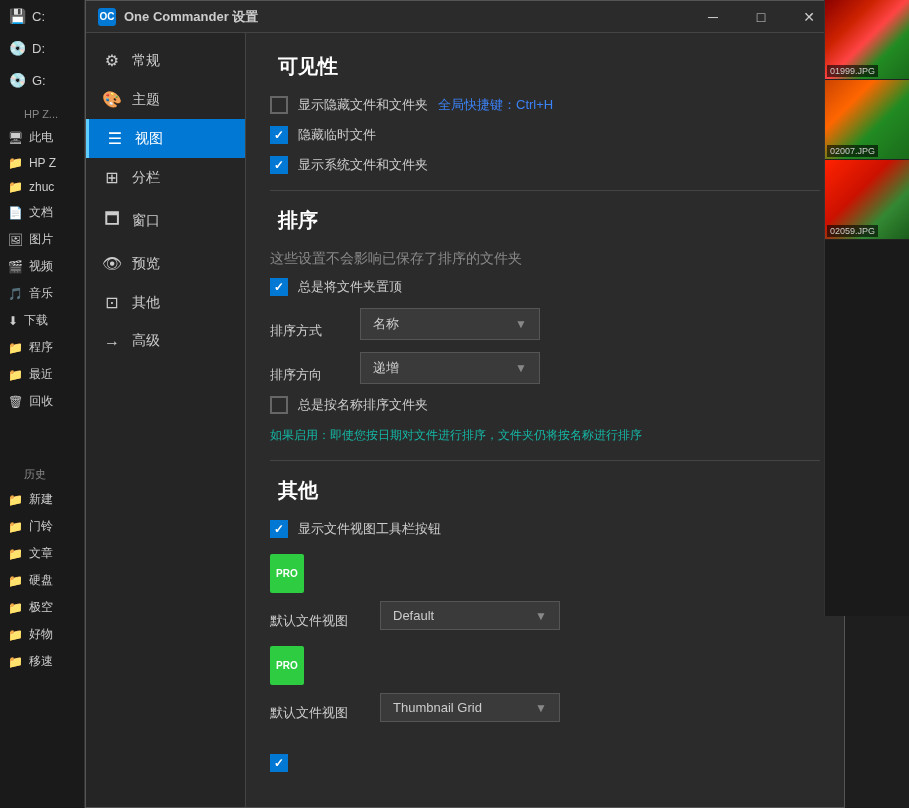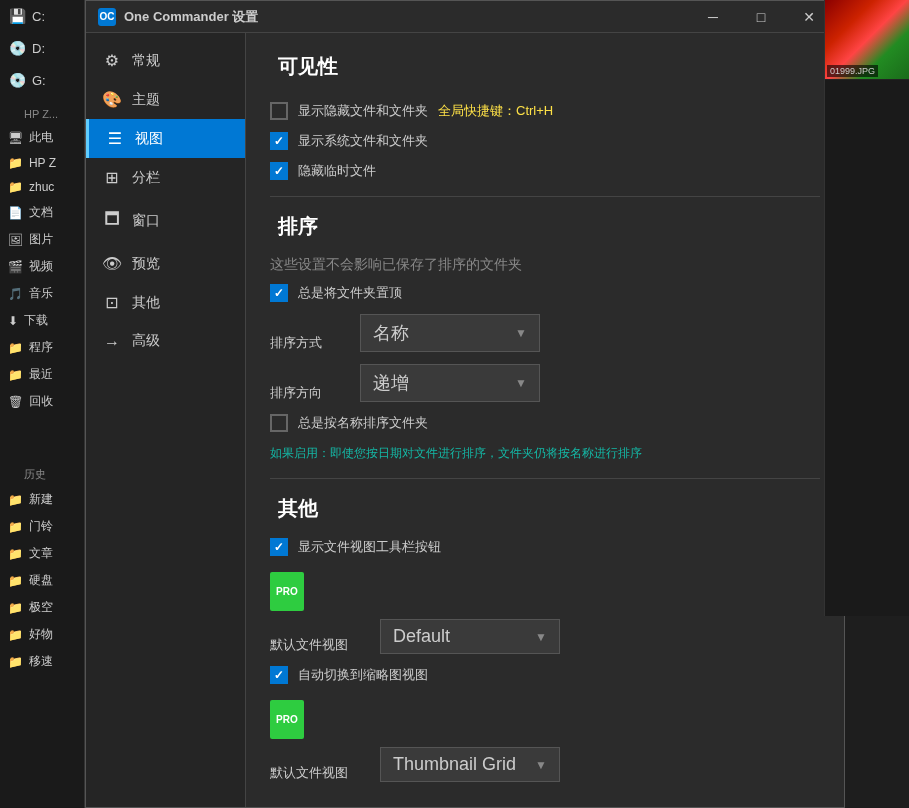--- a/index.html
+++ b/index.html
@@ -213,37 +213,36 @@
       font-weight: bold;
     }
 
     .label-text {
       font-size: 13px;
       color: #ccc;
     }
 
     .hotkey-text {
       font-size: 13px;
-      color: #fde047;
-      margin-top: 6px;
+      color: #3b82f6;
     }
 
     
     .select-box {
       display: flex;
       align-items: center;
       background: #3a3a3a;
       border: 1px solid #555;
       padding: 6px 12px;
       min-width: 180px;
       cursor: pointer;
       justify-content: space-between;
       gap: 8px;
     }
-    .select-text { font-size: 18px; color: #ccc; }
+    .select-text { font-size: 13px; color: #ccc; }
     .select-arrow { color: #888; font-size: 12px; }
 
     
     .pro-badge {
       background: #2ecc40;
       color: white;
       font-size: 10px;
       font-weight: bold;
       padding: 14px 6px;
       border-radius: 2px;
@@ -470,26 +469,26 @@
       <div class="section-title">可见性</div>
 
       <div class="setting-row">
         <div class="checkbox"></div>
         <span class="label-text">显示隐藏文件和文件夹</span>
         <span class="hotkey-text">全局快捷键：Ctrl+H</span>
       </div>
 
       <div class="setting-row">
         <div class="checkbox checked"></div>
+        <span class="label-text">隐藏临时文件</span>
+      </div>
+
+      <div class="setting-row">
+        <div class="checkbox checked"></div>
         <span class="label-text">显示系统文件和文件夹</span>
-      </div>
-
-      <div class="setting-row">
-        <div class="checkbox checked"></div>
-        <span class="label-text">隐藏临时文件</span>
       </div>
 
       <div class="divider"></div>
 
       <div class="section-title">排序</div>
 
       <div class="setting-row-desc">这些设置不会影响已保存了排序的文件夹</div>
 
       <div class="setting-row">
         <div class="checkbox checked"></div>
@@ -532,24 +531,20 @@
         <div class="pro-badge">PRO</div>
         <div class="setting-row">
           <span class="label-text" style="min-width:100px;">默认文件视图</span>
           <div class="select-box">
             <span class="select-text">Default</span>
             <span class="select-arrow">▼</span>
           </div>
         </div>
       </div>
 
-      <div class="setting-row">
-        <div class="checkbox checked"></div>
-        <span class="label-text">自动切换到缩略图视图</span>
-      </div>
 
       <div class="setting-group">
         <div class="pro-badge">PRO</div>
         <div class="setting-row">
           <span class="label-text" style="min-width:100px;">默认文件视图</span>
           <div class="select-box">
             <span class="select-text">Thumbnail Grid</span>
             <span class="select-arrow">▼</span>
           </div>
         </div>
@@ -562,13 +557,21 @@
       </div>
     </div>
   </div>
 </div>
 
 <div class="photo-panel">
   <div class="photo-item">
     <div class="photo-thumb photo-red-berries"></div>
     <span class="photo-label">01999.JPG</span>
   </div>
+  <div class="photo-item">
+    <div class="photo-thumb photo-berries2"></div>
+    <span class="photo-label">02007.JPG</span>
+  </div>
+  <div class="photo-item">
+    <div class="photo-thumb photo-berries3"></div>
+    <span class="photo-label">02059.JPG</span>
+  </div>
 </div>
 
 </body></html>

